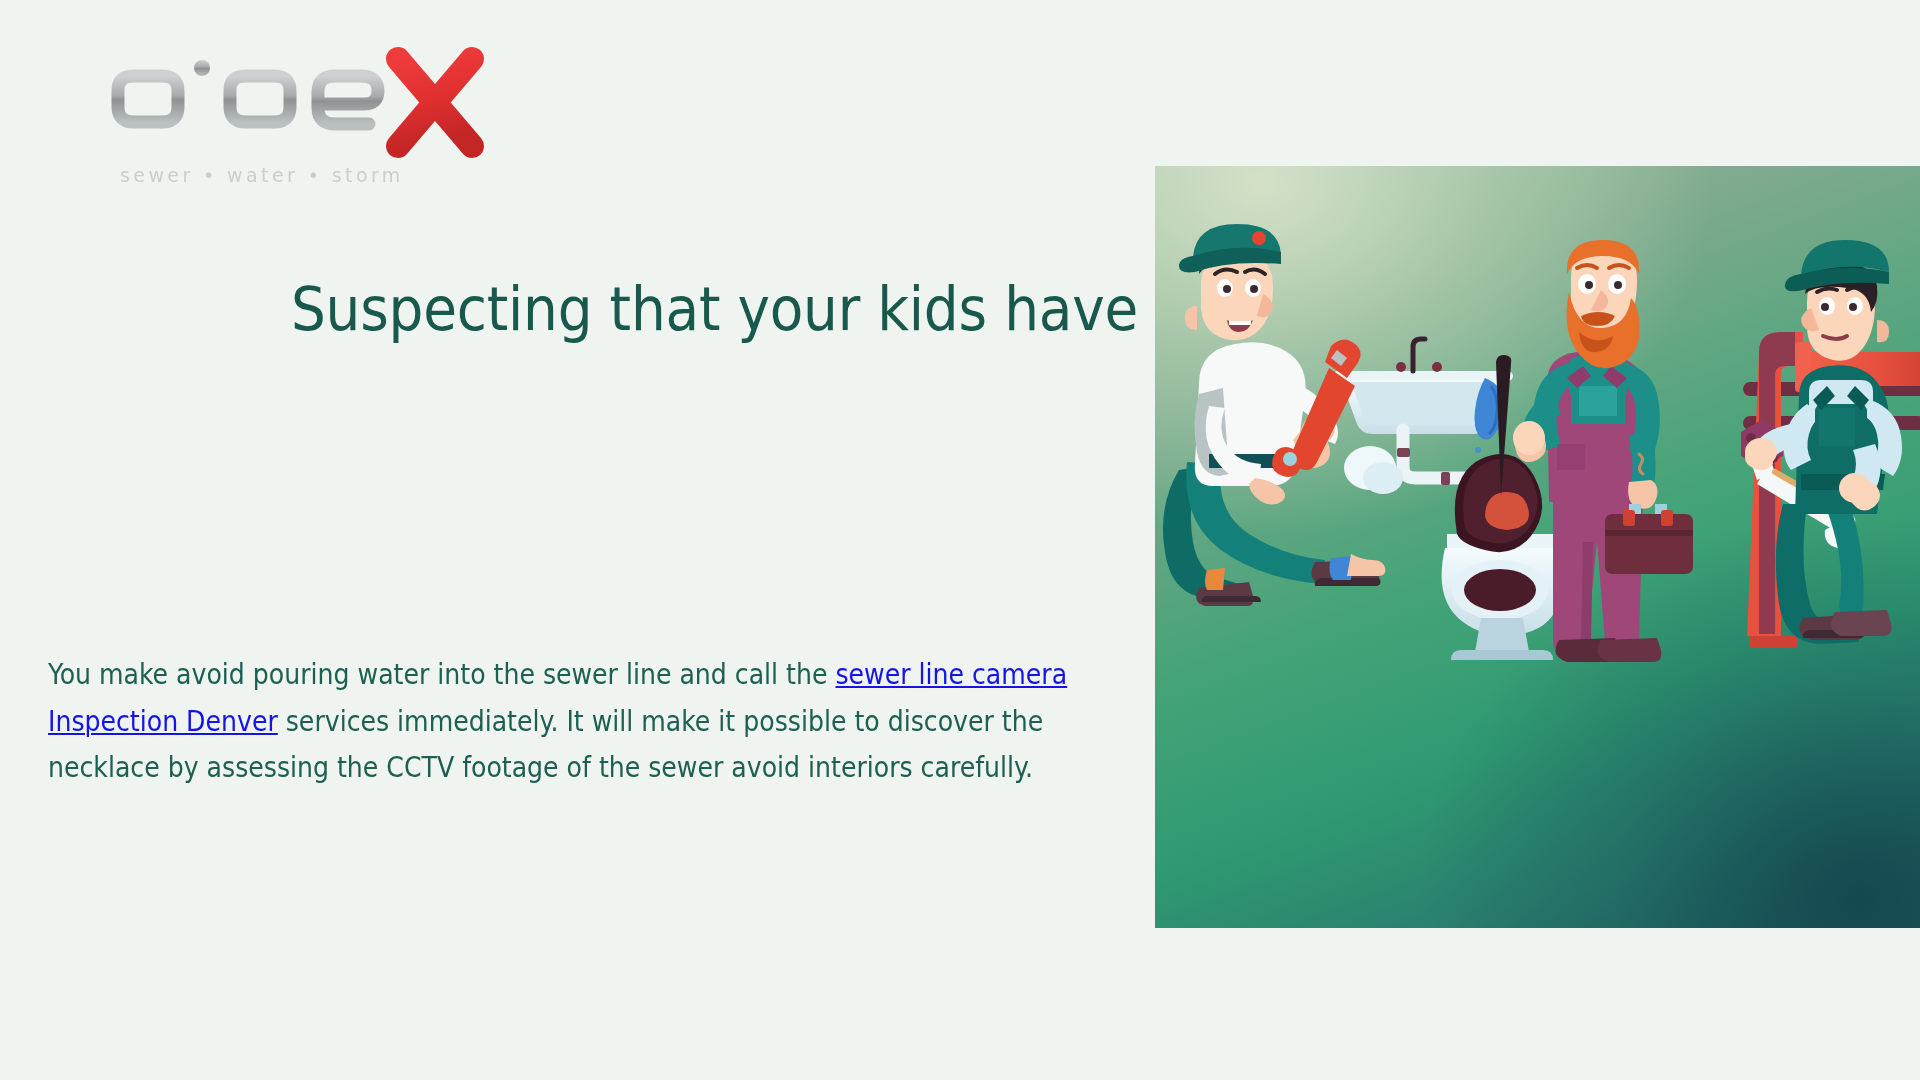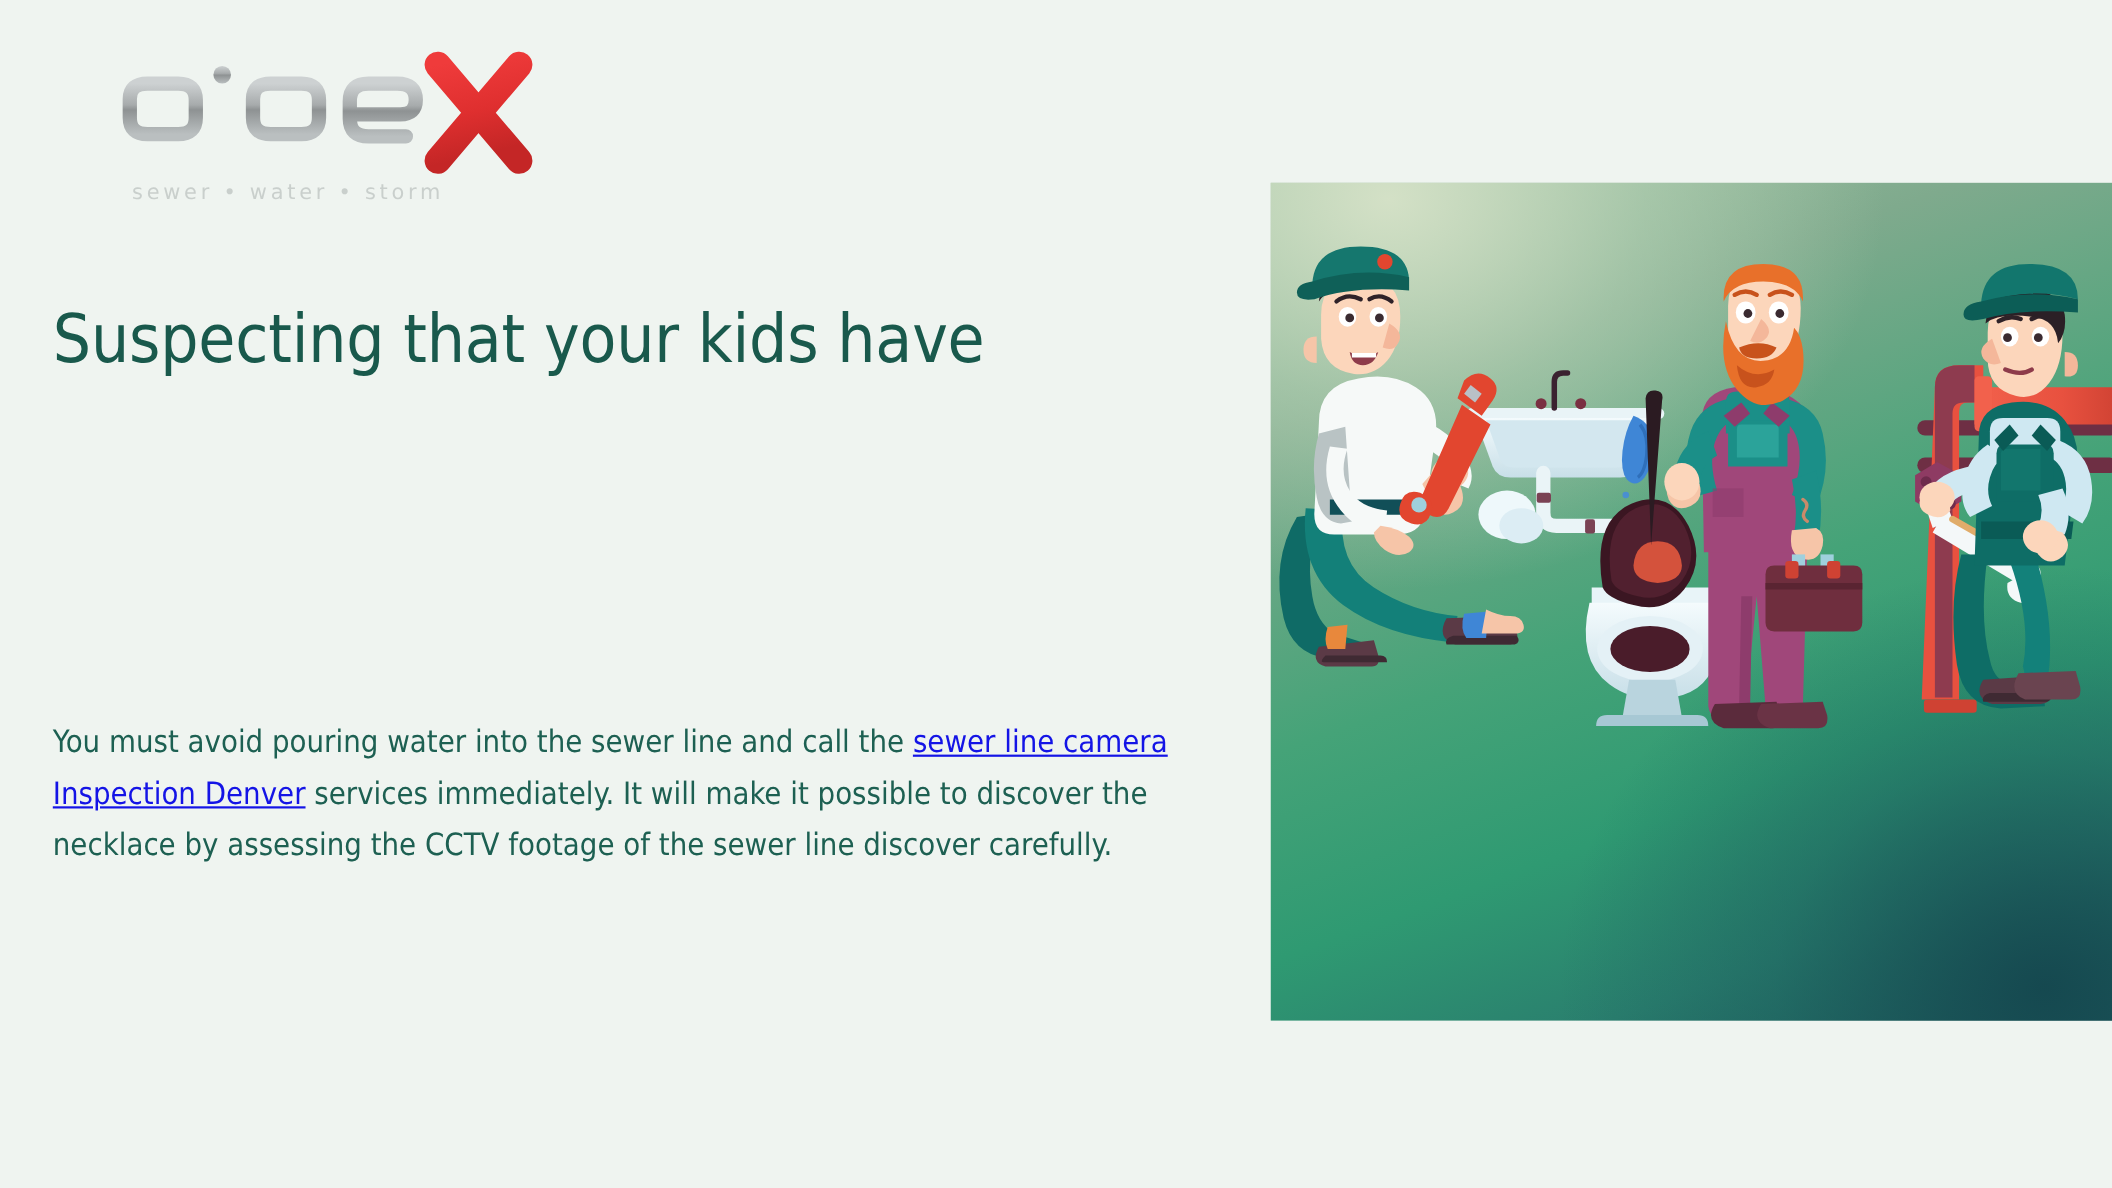--- a/index.html
+++ b/index.html
@@ -22,21 +22,21 @@
     white-space:nowrap; font-weight:400;
   }
 
   
   .headline{
     position:absolute; left:48px; top:262px; width:1090px;
     font-family:"DejaVu Sans Condensed","Liberation Sans", sans-serif;
     font-size:61px; line-height:93px; font-weight:400;
     color:#19594c; letter-spacing:-0.2px;
   }
-  .headline span{ display:block; }
+  .headline span{ display:block;text-align:right; }
 
   
   .body-copy{
     position:absolute; left:48px; top:652px; width:1035px;
     font-family:"DejaVu Sans Condensed","Liberation Sans", sans-serif;
     font-size:28px; line-height:46.5px; font-weight:400;
     color:#1d6052;
   }
   .body-copy a{
     color:#1414e6; text-decoration:underline;
@@ -105,21 +105,21 @@
         </g>
       </svg>
     </div>
     <div class="logo-tagline">sewer • water • storm</div>
   </div>
 
   <h1 class="headline">
     <span>Suspecting that your kids have</span>
   </h1>
 
-  <p class="body-copy"><span>You must avoid pouring water into the sewer line and call the </span><a href="#">sewer line camera Inspection Denver</a><span> services immediately. It will make it possible to discover the necklace by assessing the CCTV footage of the sewer line discover carefully.</span></p>
+  <p class="body-copy"><span>You make avoid pouring water into the sewer line and call the </span><a href="#">sewer line camera Inspection Denver</a><span> services immediately. It will make it possible to discover the necklace by assessing the CCTV footage of the sewer avoid interiors carefully.</span></p>
 
   <div class="hero">
     <div class="hero-bg"></div>
 
     <svg class="scene" viewBox="0 0 765 762">
       <defs>
         <linearGradient id="porcelain" x1="0" y1="0" x2="0" y2="1">
           <stop offset="0%" stop-color="#f4fbfd"></stop>
           <stop offset="100%" stop-color="#c8dfe8"></stop>
         </linearGradient>

